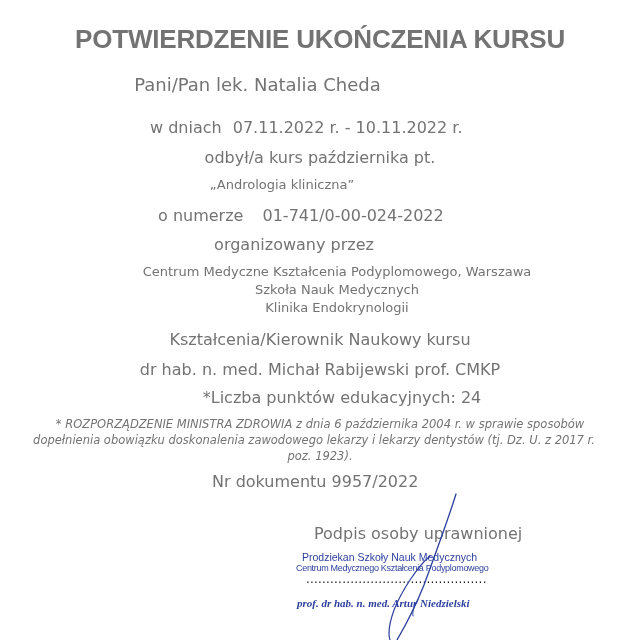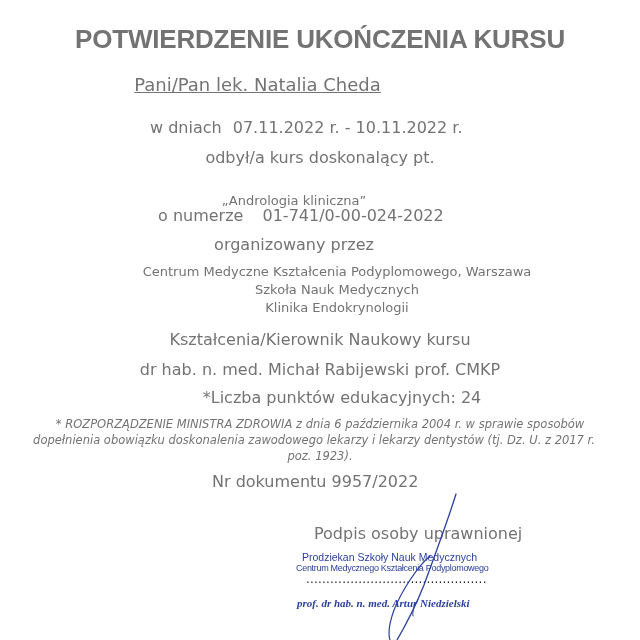--- a/index.html
+++ b/index.html
@@ -22,25 +22,25 @@
     }
     #title {
       top: 24px;
       left: 0; width: 640px;
       text-align: center;
       font-family: "Liberation Sans", sans-serif;
       font-weight: bold;
       font-size: 26px;
       letter-spacing: -0.2px;
     }
-    #recipient { top: 74px; left: 0; width: 515px; text-align: center; font-size: 18px; text-decoration: underline; }
+    #recipient { top: 74px; left: 0; width: 515px; text-align: center; font-size: 18px; }
     #dates { top: 118px; left: 150px; font-size: 16px; }
     #dates .gap { display: inline-block; width: 6px; }
     #completed { top: 148px; left: 0; width: 640px; text-align: center; font-size: 16px; }
-    #course-name { top: 177px; left: 12px; width: 564px; text-align: center; font-size: 13px; margin-top: 16px; }
+    #course-name { top: 177px; left: 0; width: 564px; text-align: center; font-size: 13px; }
     #course-number { top: 206px; left: 158px; font-size: 16px; }
     #course-number .gap { display: inline-block; width: 14px; }
     #organized-by { top: 235px; left: 0; width: 588px; text-align: center; font-size: 16px; }
     .org { left: 17px; width: 640px; text-align: center; font-size: 13px; }
     #org-1 { top: 264px; }
     #org-2 { top: 282px; }
     #org-3 { top: 300px; }
     #leader-label { top: 330px; left: 0; width: 640px; text-align: center; font-size: 16px; }
     #leader-name { top: 360px; left: 0; width: 640px; text-align: center; font-size: 16px; }
     #points { top: 388px; left: 0; width: 640px; text-align: center; font-size: 16px; padding-left: 22px; }
@@ -80,21 +80,21 @@
 
 <div id="title" class="line">POTWIERDZENIE UKOŃCZENIA KURSU</div>
 
 <div id="recipient" class="line">Pani/Pan lek. Natalia Cheda</div>
 
 <div id="dates" class="line">
   <span>w dniach</span><span class="gap"></span>
   <span>07.11.2022 r. - 10.11.2022 r.</span>
 </div>
 
-<div id="completed" class="line">odbył/a kurs doskonalący pt.</div>
+<div id="completed" class="line">odbył/a kurs października pt.</div>
 
 <div id="course-name" class="line">„Andrologia kliniczna”</div>
 
 <div id="course-number" class="line">
   <span>o numerze</span><span class="gap"></span>
   <span>01-741/0-00-024-2022</span>
 </div>
 
 <div id="organized-by" class="line">organizowany przez</div>
 

